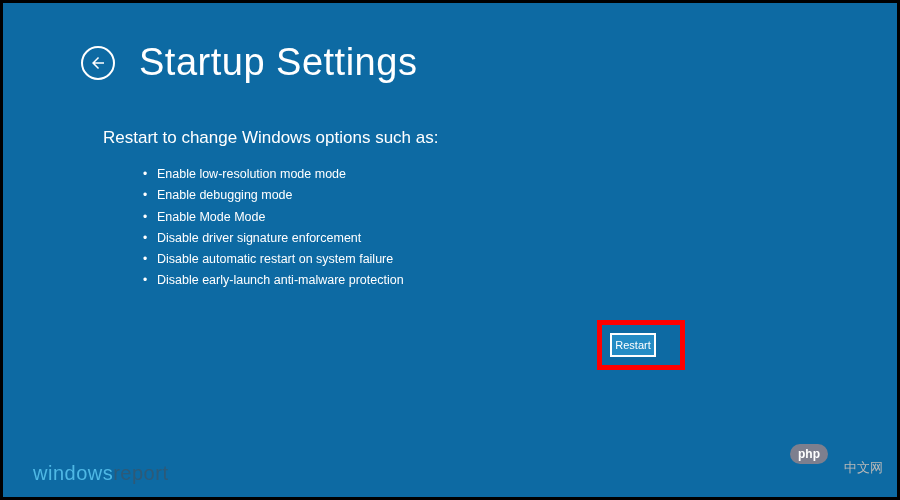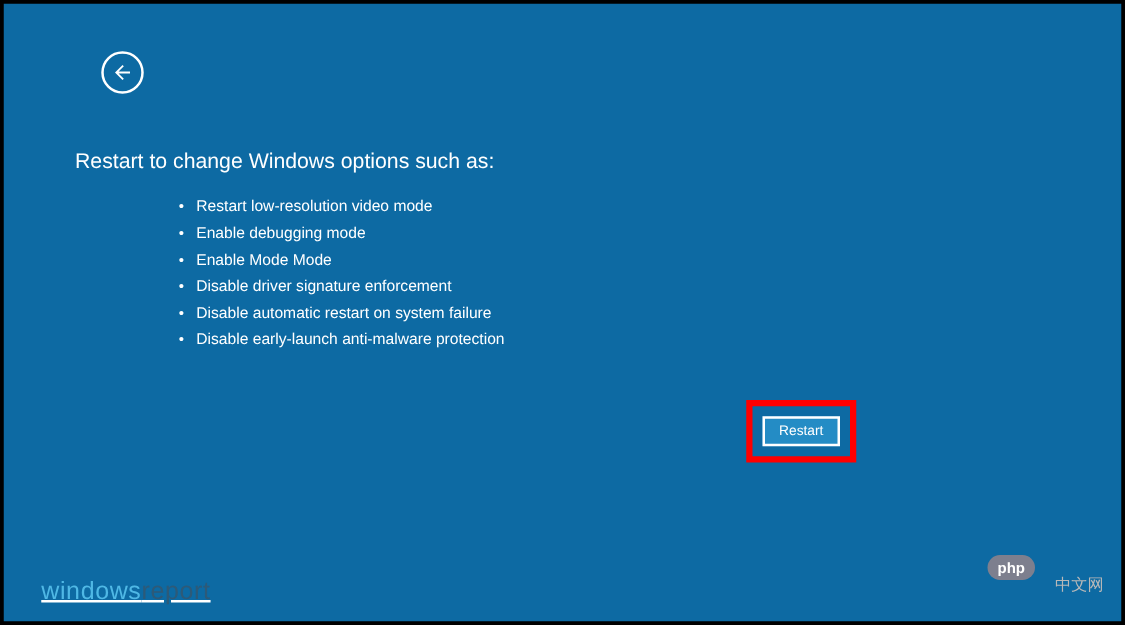--- a/index.html
+++ b/index.html
@@ -39,21 +39,21 @@
       fill: #ffffff;
     }
     .title {
       font-size: 38px;
       font-weight: 300;
       letter-spacing: 0.5px;
     }
     .subtitle {
       font-size: 17px;
       font-weight: 400;
-      padding: 44px 0 0 57px;
+      padding: 44px 0 0 100px;
     }
     .options-list {
       list-style: none;
       padding: 16px 0 0 154px;
     }
     .options-list li {
       font-size: 12.5px;
       font-weight: 400;
       line-height: 1.7;
       position: relative;
@@ -71,41 +71,40 @@
       top: 317px;
       left: 594px;
       width: 88px;
       height: 50px;
       border: 5px solid #ff0000;
     }
     .restart-button {
       position: absolute;
       top: 8px;
       left: 8px;
-      width: 62px;
+      width: 46px;
       height: 24px;
       background: #248cc5;
       border: 2px solid #ffffff;
       color: #ffffff;
       font-size: 11px;
       font-weight: 400;
       display: flex;
       align-items: center;
       justify-content: center;
       cursor: pointer;
       font-family: "Segoe UI", Arial, sans-serif;
     }
     .watermark-left {
       position: absolute;
       bottom: 12px;
       left: 30px;
       font-size: 20px;
       font-weight: 300;
       letter-spacing: 0.5px;
-      text-decoration: underline;
     }
     .watermark-left .w1 {
       color: #4fb8e5;
     }
     .watermark-left .w2 {
       color: #2d5a78;
       font-weight: 400;
     }
     .watermark-right {
       position: absolute;
@@ -133,26 +132,27 @@
   </style>
 </head>
 <body>
 
 <div class="header">
   <div class="back-circle">
     <svg viewBox="0 0 24 24">
       <path d="M20 11H7.83l5.59-5.59L12 4l-8 8 8 8 1.41-1.41L7.83 13H20v-2z"></path>
     </svg>
   </div>
+  <h1 class="title">Startup Settings</h1>
 </div>
 
 <div class="subtitle">Restart to change Windows options such as:</div>
 
 <ul class="options-list">
-  <li>Restart low-resolution video mode</li>
+  <li>Enable low-resolution mode mode</li>
   <li>Enable debugging mode</li>
   <li>Enable Mode Mode</li>
   <li>Disable driver signature enforcement</li>
   <li>Disable automatic restart on system failure</li>
   <li>Disable early-launch anti-malware protection</li>
 </ul>
 
 <div class="restart-highlight">
   <div class="restart-button">Restart</div>
 </div>

